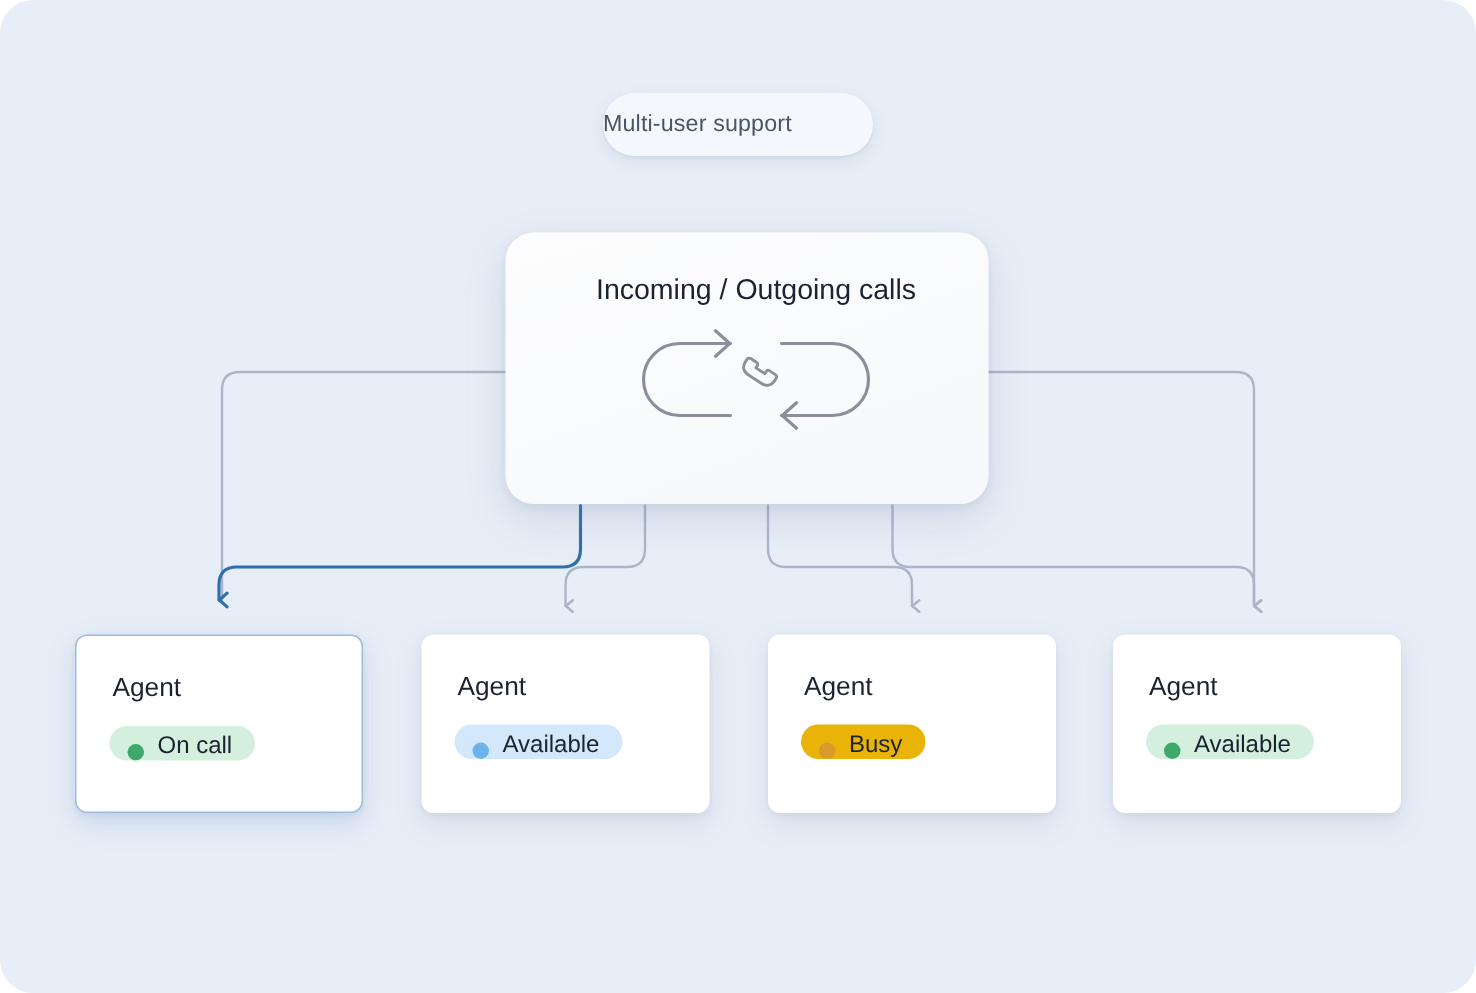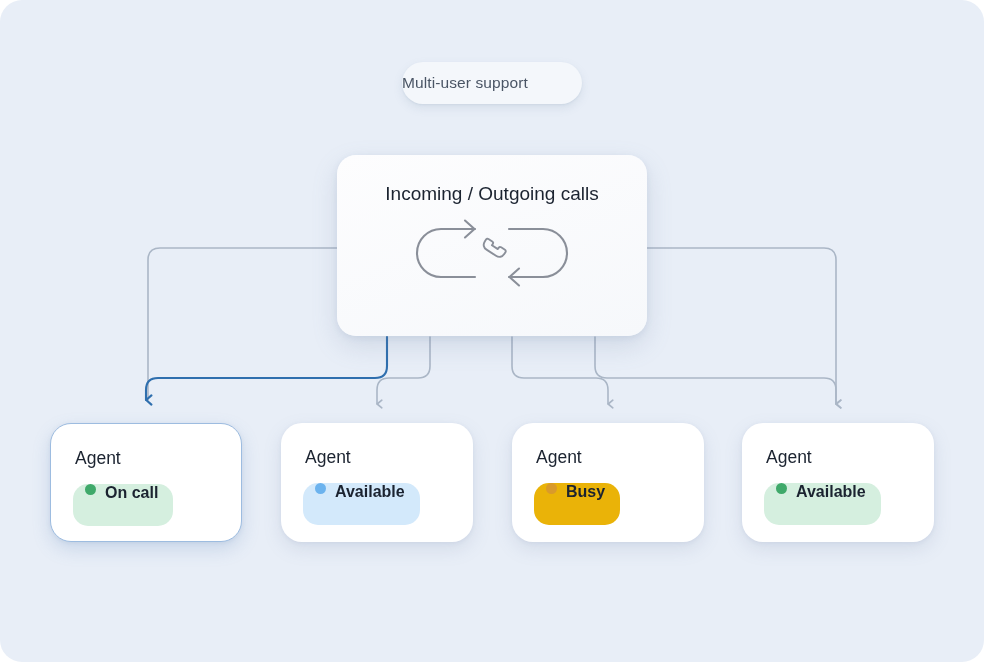--- a/index.html
+++ b/index.html
@@ -59,64 +59,64 @@
     left: 337px;
     top: 155px;
     width: 310px;
     height: 181px;
     border-radius: 19px;
     background: linear-gradient(160deg, #fdfdfe 0%, #f6f8fb 100%);
     box-shadow: 0 10px 26px rgba(110,132,165,.20), 0 2px 6px rgba(110,132,165,.12);
     display: flex;
     flex-direction: column;
     align-items: center;
+    padding-left: 12px;
   }
   #hub-card .hub-title {
     margin-top: 28px;
     font-size: 19px;
     color: #1b2330;
     white-space: nowrap;
   }
   #hub-card .hub-icon {
     margin-top: 14px;
   }
 
   
   .agent-card {
     position: absolute;
     top: 423px;
     width: 192px;
     height: 119px;
-    border-radius: 21px;
+    border-radius: 8px;
     background: #ffffff;
     box-shadow: 0 7px 18px rgba(110,132,165,.17), 0 1px 4px rgba(110,132,165,.10);
     box-sizing: border-box;
   }
   .agent-card.is-active {
     border: 1.6px solid #9dbce0;
     box-shadow: 0 7px 18px rgba(90,130,185,.22), 0 1px 4px rgba(110,132,165,.12);
   }
   .agent-card .agent-title {
     position: absolute;
     left: 24px;
     top: 24px;
     font-size: 17.5px;
     color: #1b2330;
   }
   .status-pill {
     position: absolute;
     left: 22px;
     top: 60px;
-    height: 42px;
+    height: 23px;
     border-radius: 15px;
     display: inline-flex;
-    align-items: flex-start;
+    align-items: flex-end;
     padding: 0 15px 0 12px;
     box-sizing: border-box;
-    font-weight: bold;
   }
   .status-pill .dot {
     width: 11px;
     height: 11px;
     border-radius: 50%;
     margin-right: 9px;
     flex: 0 0 auto;
   }
   .status-pill .pill-label {
     font-size: 16px;

